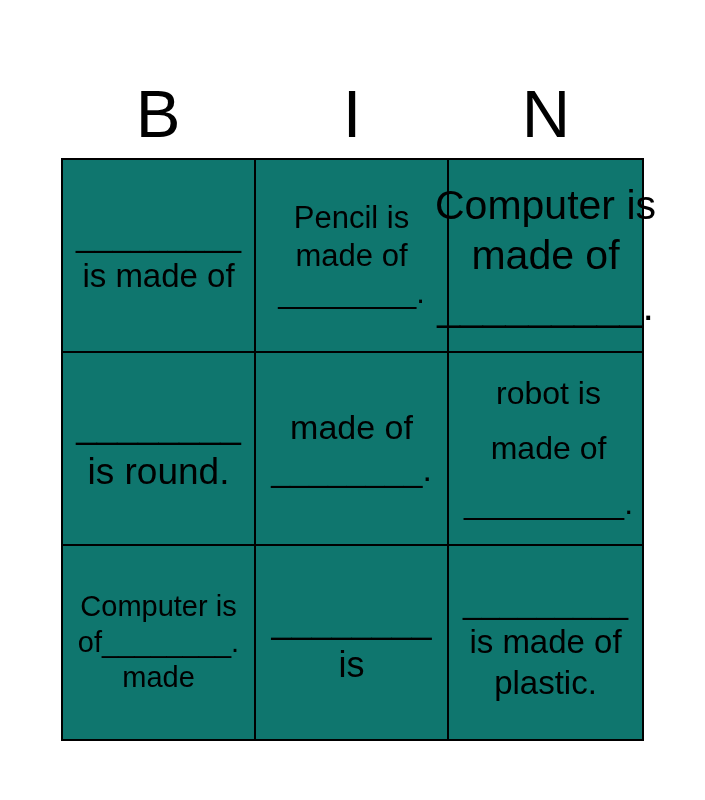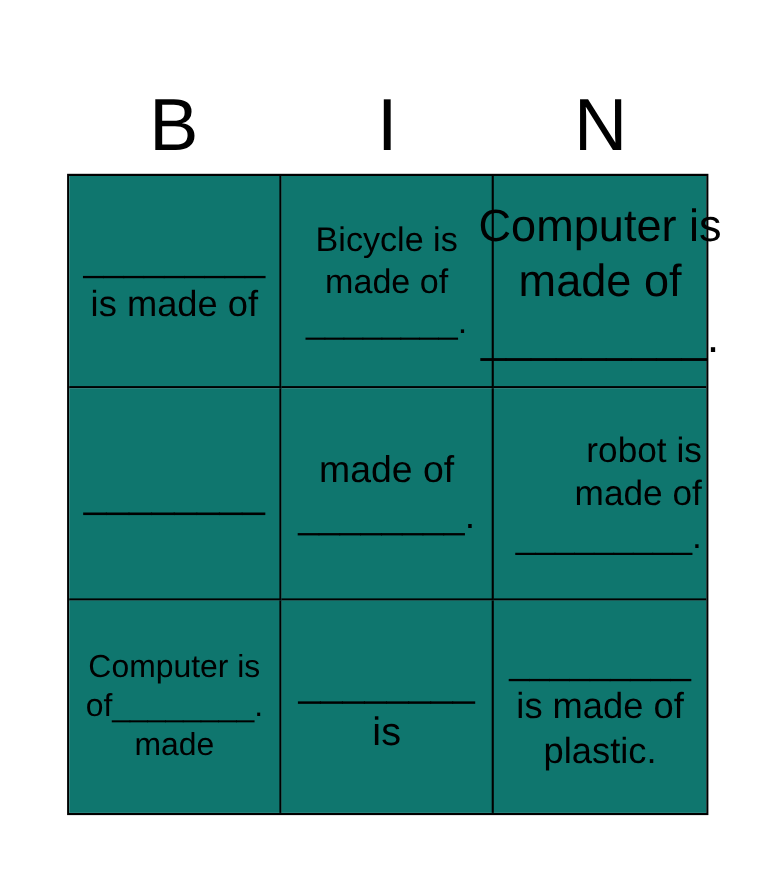--- a/index.html
+++ b/index.html
@@ -62,23 +62,24 @@
     white-space: pre;
   }
   .cell span:empty { display: none; }
   .c1 { font-size: 33px; }
   .c2 { font-size: 31px; }
   .c3 { font-size: 41px; }
   .c4 { font-size: 37px; }
   .c5 { font-size: 34px; }
   .c6 {
     font-size: 32px;
-    align-items: flex-end;
+    align-items: center;
     text-align: left;
     padding-left: 10px;
+    gap: 16px;
   }
   .c7 { font-size: 29px; }
   .c8 { font-size: 36px; }
   .c9 { font-size: 33px; }
 </style>
 </head>
 <body>
 
 <div class="card">
 
@@ -89,33 +90,34 @@
   </div>
 
   <div class="grid">
 
     <div class="cell c1">
       <span>_________</span>
       <span>is made of</span>
     </div>
 
     <div class="cell c2">
-      <span>Bicycle is</span>
+      <span>Pencil is</span>
       <span>made of</span>
       <span>________.</span>
     </div>
 
     <div class="cell c3">
       <span>Computer is</span>
       <span>made of</span>
       <span>_________.</span>
     </div>
 
     <div class="cell c4">
       <span>________</span>
+      <span>is round.</span>
 
     </div>
 
     <div class="cell c5">
       <span>made of</span>
       <span>________.</span>
     </div>
 
     <div class="cell c6">
       <span>robot is</span>

